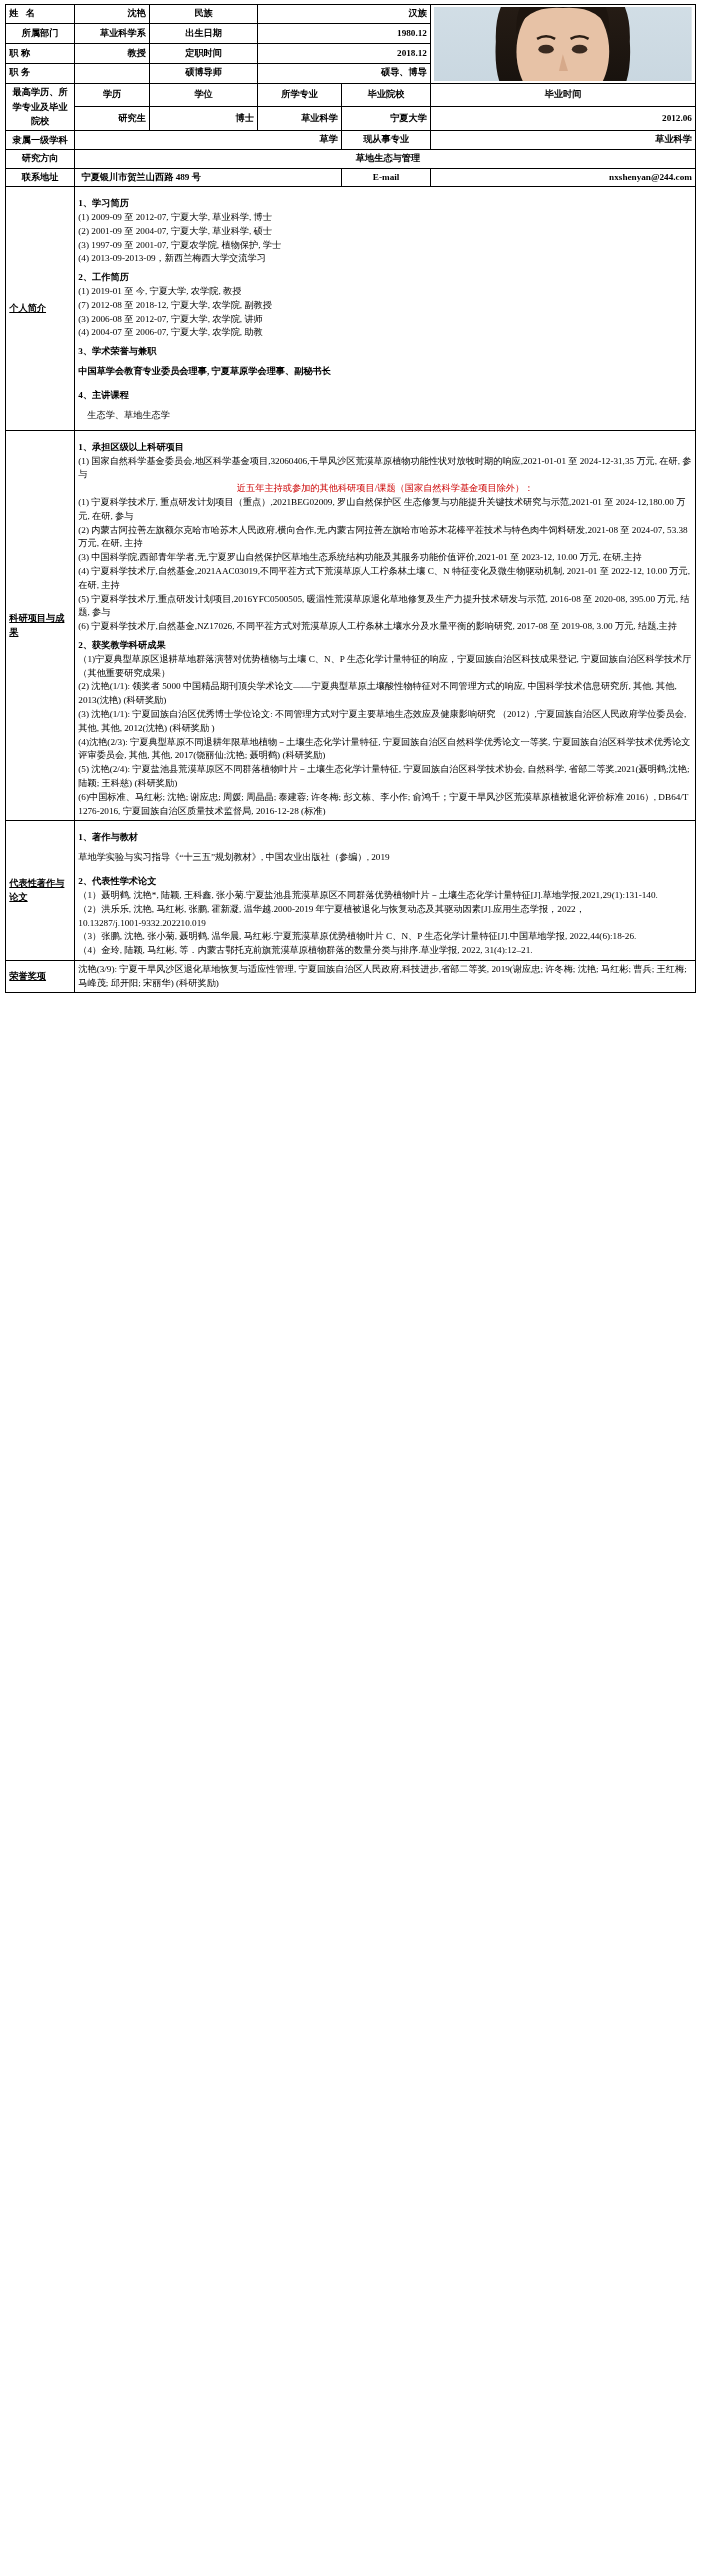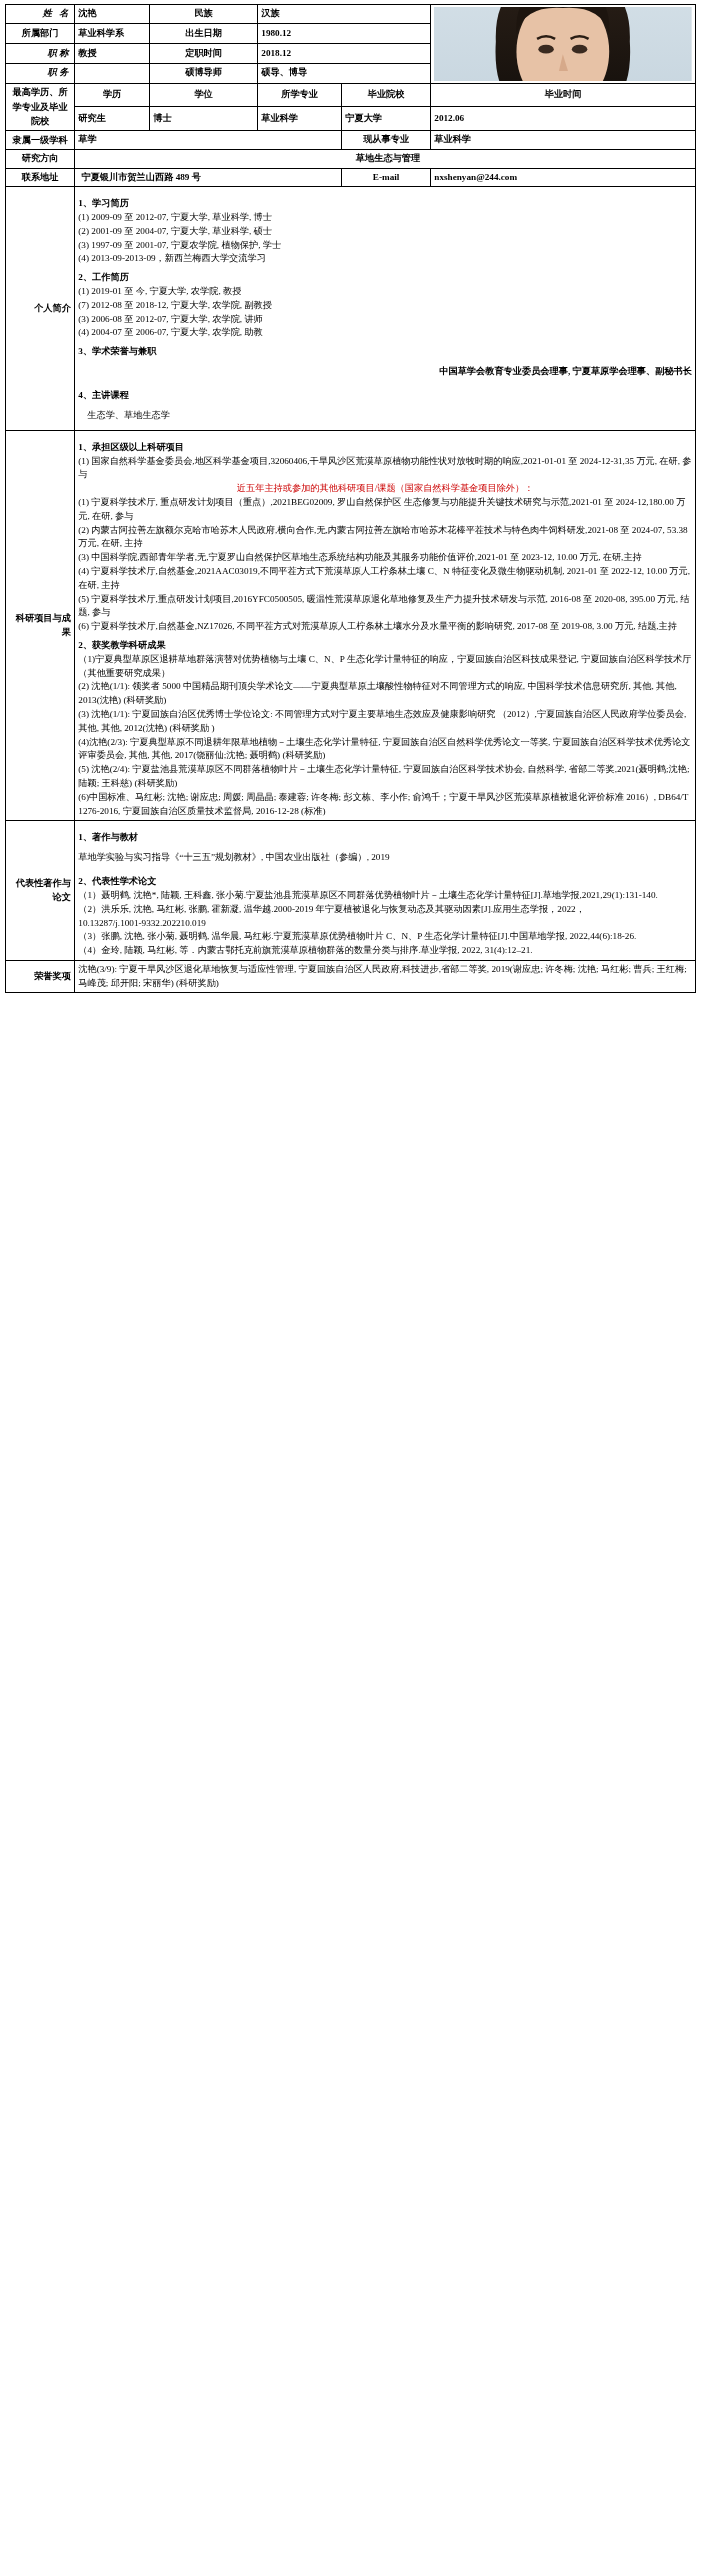--- a/index.html
+++ b/index.html
@@ -22,41 +22,41 @@
     width: 690px;
     table-layout: fixed;
   }
   table.cv td {
     border: 0.6px solid #000;
     padding: 1.9px 3.2px;
     font-size: 9.2px;
     vertical-align: middle;
     line-height: 1.5;
   }
-  .ctr { text-align: left; }
+  .ctr { text-align: right; }
   .bold { font-weight: bold; }
   .lbl {
     text-align: center;
     font-weight: bold;
     font-size: 9.5px;
     margin-top: 20px;
   }
   .lbl-sp {
-    text-align: right;
+    text-align: left;
     font-weight: bold;
     font-size: 9.5px;
     letter-spacing: 2.5px;
-    font-style: italic;
   }
   .vlabel {
-    text-align: right;
+    text-align: left;
     font-weight: bold;
     font-size: 9.5px;
     vertical-align: middle;
     line-height: 1.6;
+    text-decoration: underline;
   }
   .photo-cell {
     padding: 0;
     text-align: center;
     vertical-align: middle;
   }
   .photo {
     width: 100%;
     height: 74px;
     display: block;
@@ -71,21 +71,21 @@
   .block p {
     margin: 0;
   }
   .block .h {
     font-weight: bold;
     margin-top: 5px;
   }
   .block .h:first-child { margin-top: 8px; }
   .block .gap { height: 5.7px; }
   .red { color: #cc0000; text-align: center; }
-  .center-line { text-align: right; }
+  .center-line { text-align: left; }
   .addr { font-weight: bold; font-size: 9.2px; }
 </style>
 </head>
 <body>
 
 <div class="page">
 <table class="cv">
   <colgroup>
     <col style="width:69px">
     <col style="width:75px">

